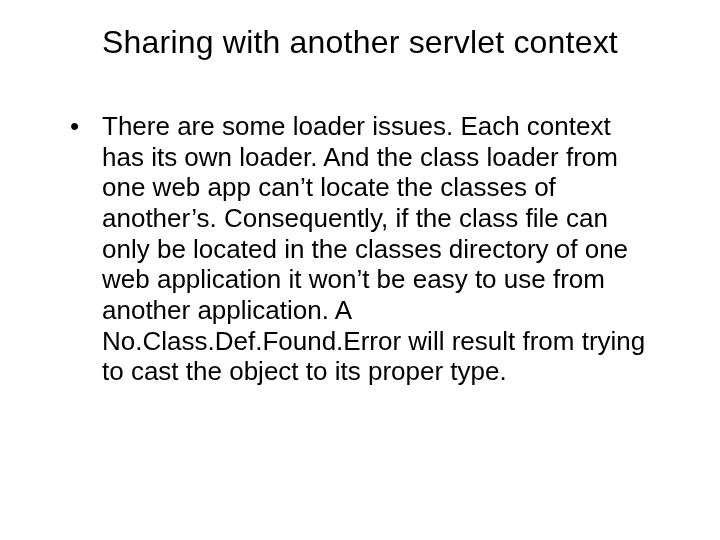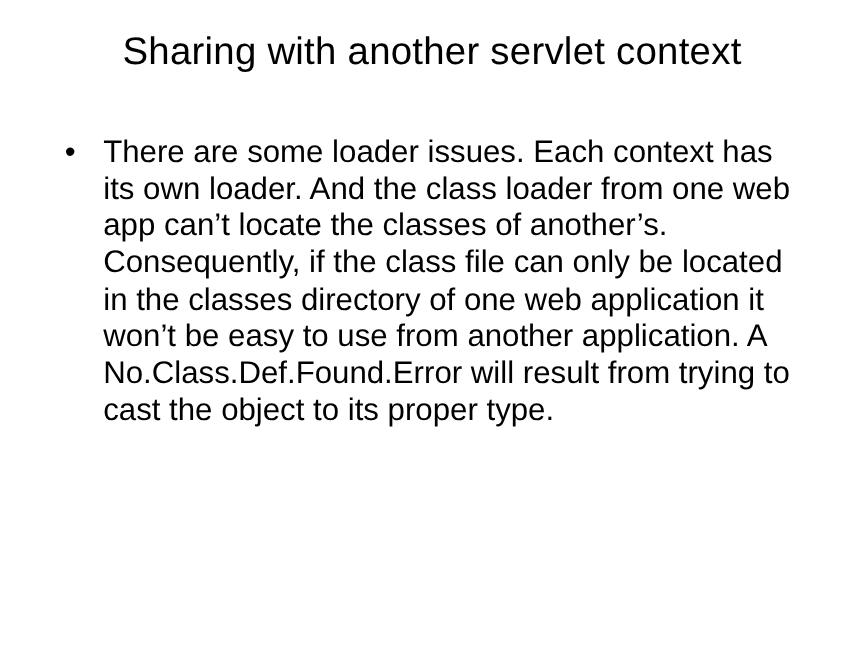--- a/index.html
+++ b/index.html
@@ -23,21 +23,21 @@
     font-weight: 400;
     margin: 0 0 50px 0;
     letter-spacing: 0.2px;
   }
   .body {
     font-size: 26px;
     line-height: 1.18;
   }
   ul.bullets {
     list-style: none;
-    margin: 0;
+    margin: 16px;
     padding: 0;
   }
   ul.bullets > li {
     position: relative;
     padding-left: 36px;
   }
   ul.bullets > li::before {
     content: "•";
     position: absolute;
     left: 4px;

